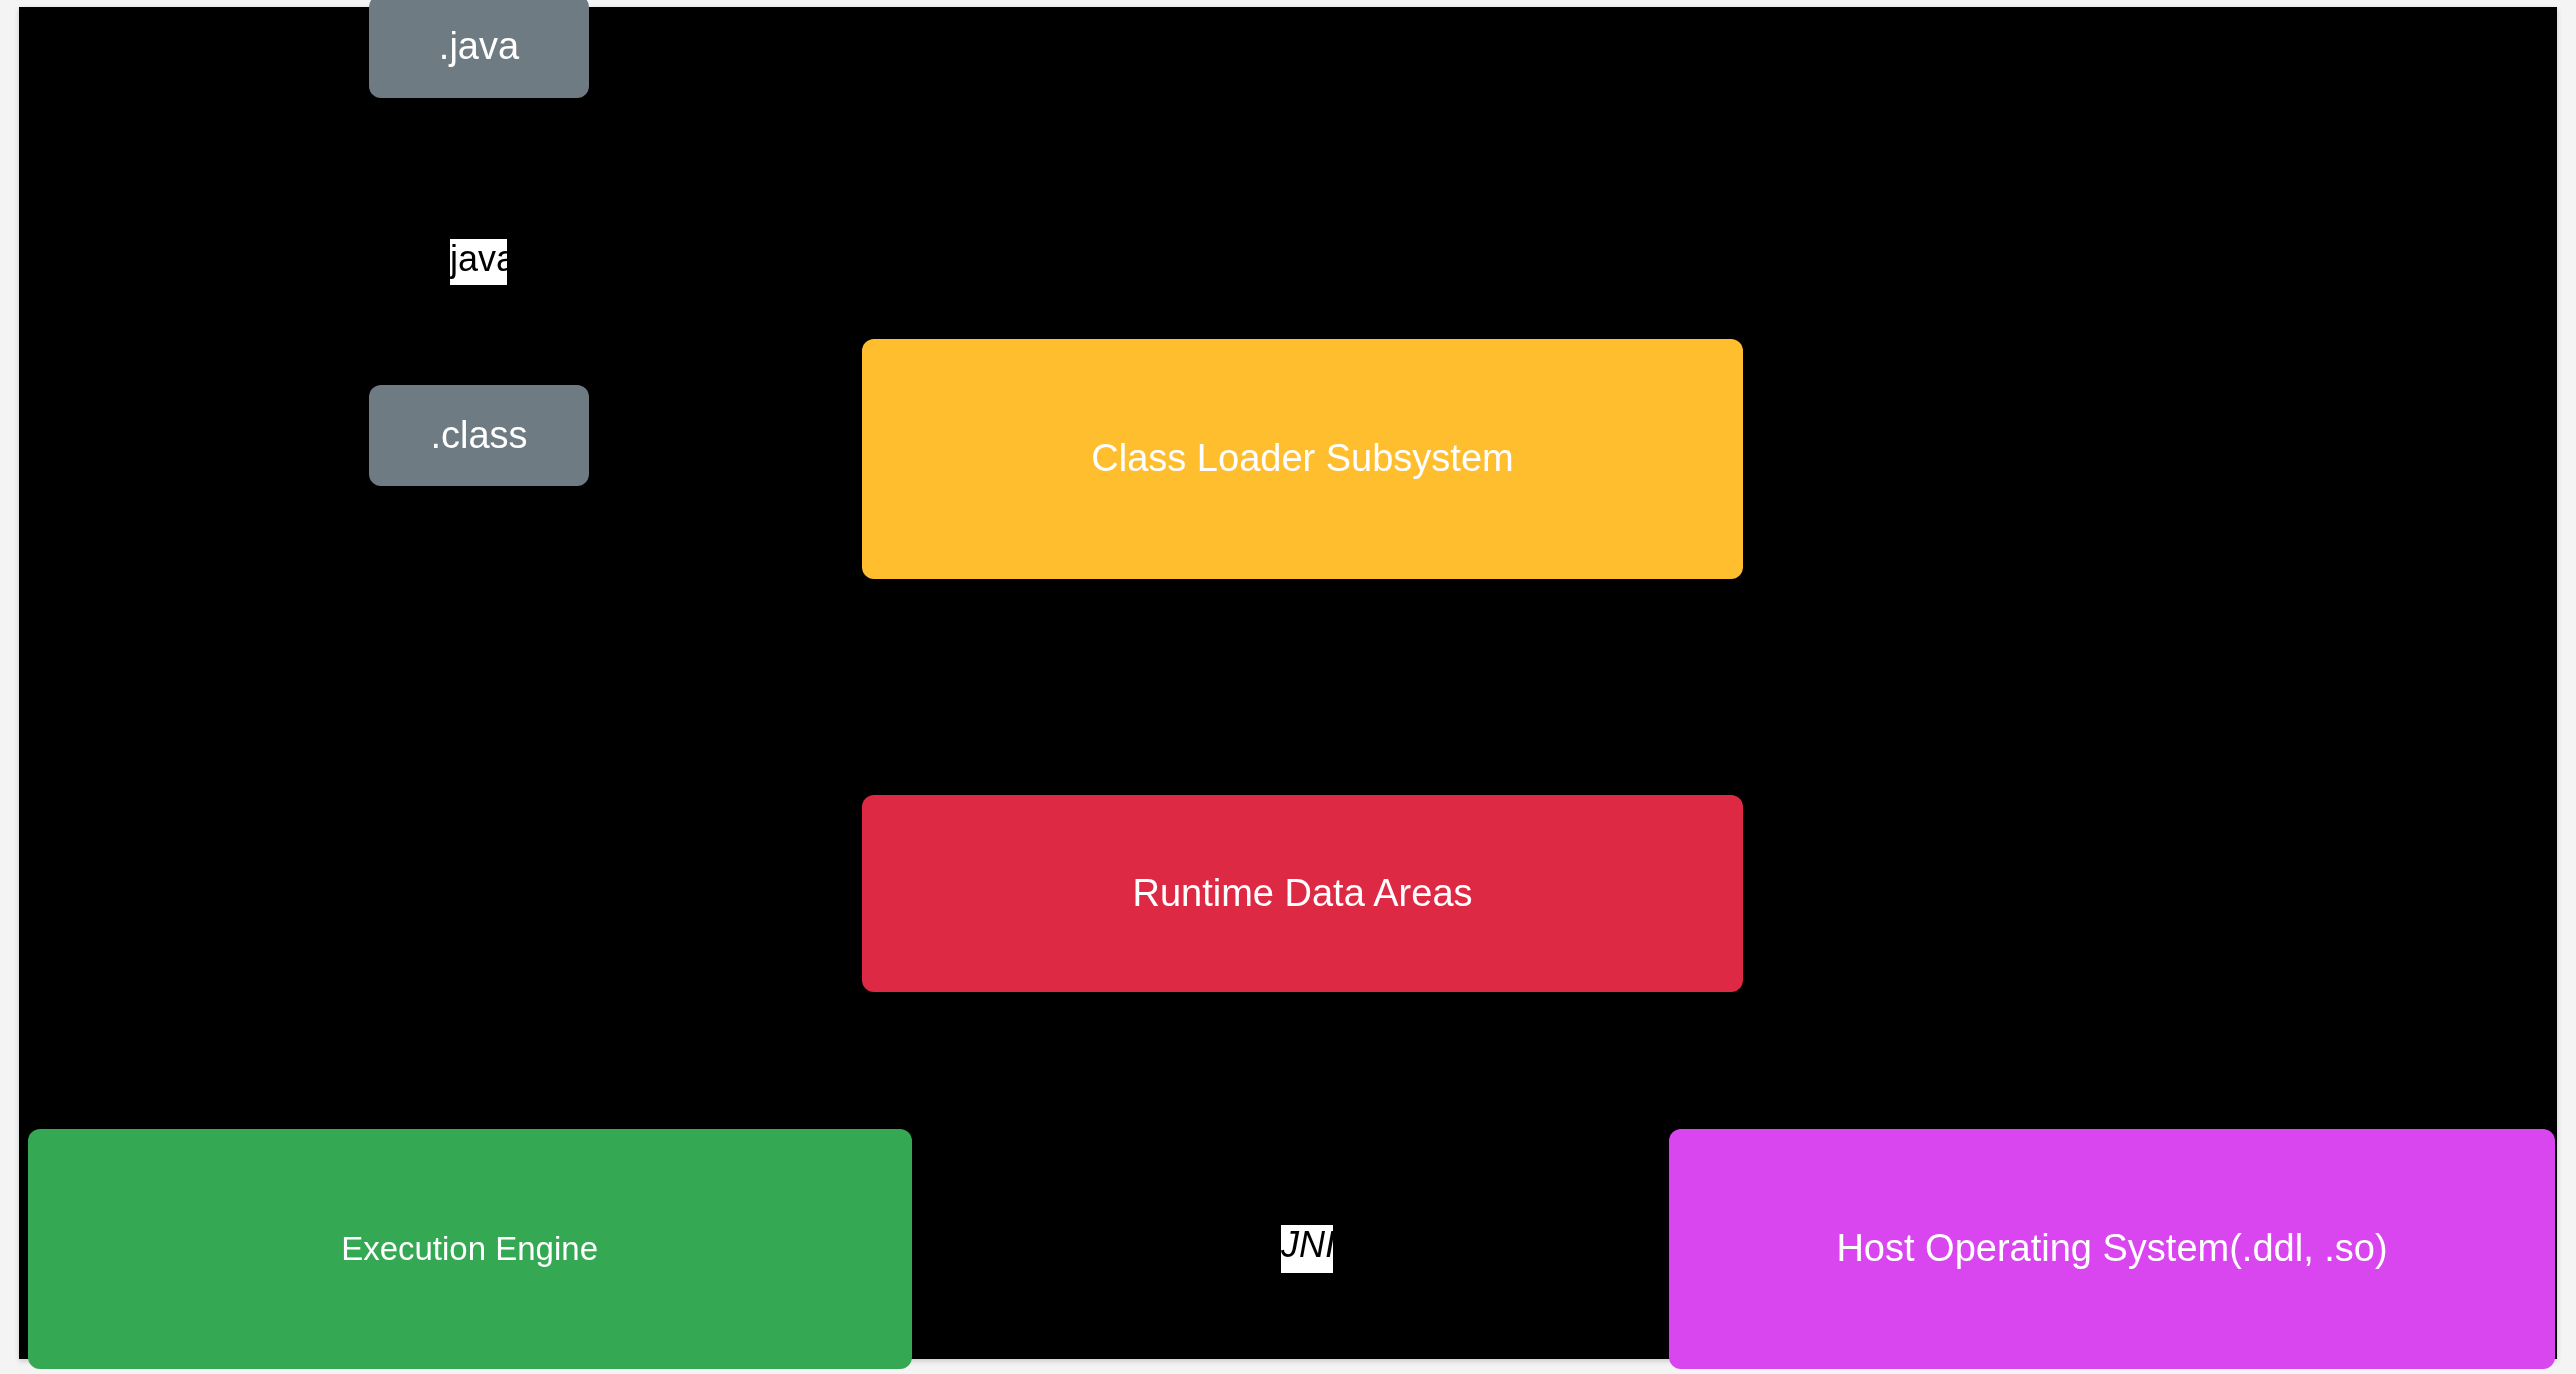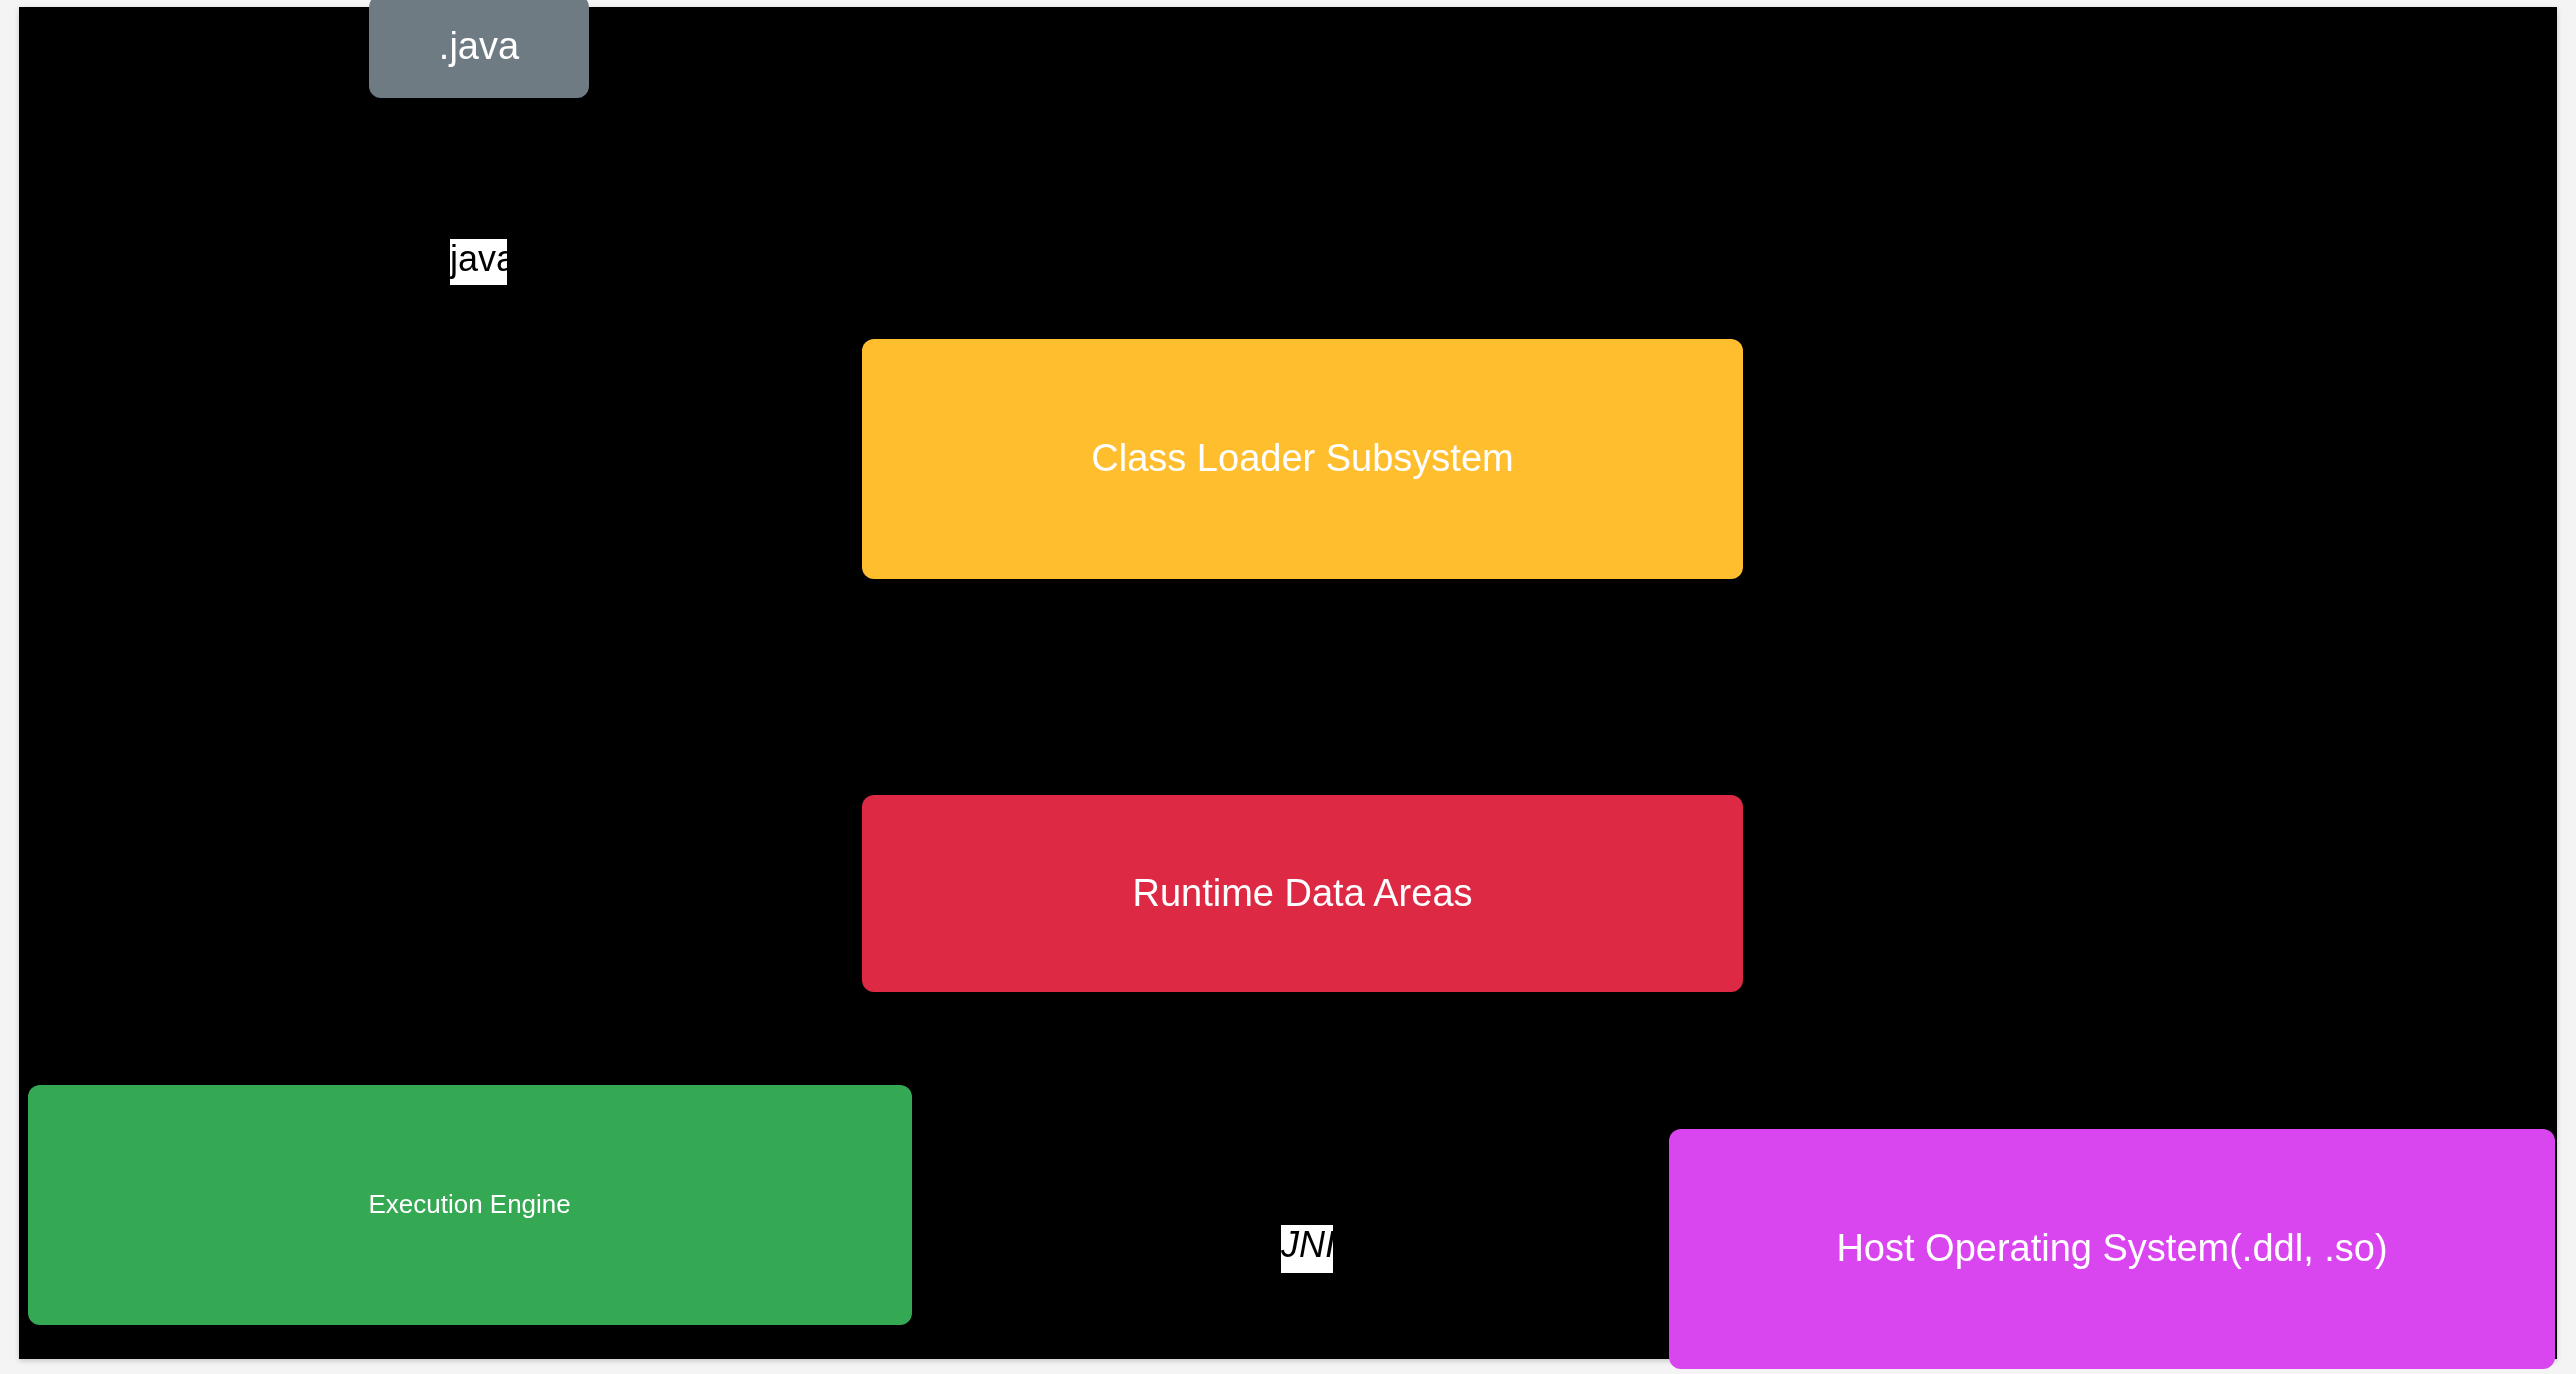--- a/index.html
+++ b/index.html
@@ -62,22 +62,22 @@
   }
   #node-classloader {
     left: 843px;  top: 332px;  width: 881px; height: 240px;
     font-size: 38px;
   }
   #node-runtime {
     left: 843px;  top: 756px;  width: 881px; height: 197px;
     font-size: 38px;
   }
   #node-engine {
-    left: 8.6px;   top: 1078px; width: 884px; height: 240px;
-    font-size: 26px;
+    left: 8.6px;   top: 1122px; width: 884px; height: 240px;
+    font-size: 33px;
   }
   #node-os {
     left: 1650px; top: 1122px; width: 886px; height: 240px;
     font-size: 38px;
   }
 
   
   .edge-label {
     position: absolute;
     background: #ffffff;
@@ -112,20 +112,23 @@
     <div class="edge-line" style="left:459px; top:91px; height:287px;"></div>
     <div class="edge-line" style="left:570px; top:434px; width:273px; height:2.6px;"></div>
     <div class="edge-line" style="left:1283px; top:556px; height:200px;"></div>
     <div class="edge-line" style="left:1283px; top:953px; height:169px;"></div>
     <div class="edge-line" style="left:893px; top:1241px; width:757px; height:2.6px;"></div>
 
     <div id="node-java" class="node node--file">
       <span class="node-label">.java</span>
     </div>
 
+    <div id="node-class" class="node node--file">
+      <span class="node-label">.class</span>
+    </div>
 
     <div id="node-classloader" class="node node--classloader">
       <span class="node-label">Class Loader Subsystem</span>
     </div>
 
     <div id="node-runtime" class="node node--runtime">
       <span class="node-label">Runtime Data Areas</span>
     </div>
 
     <div id="node-engine" class="node node--engine">

